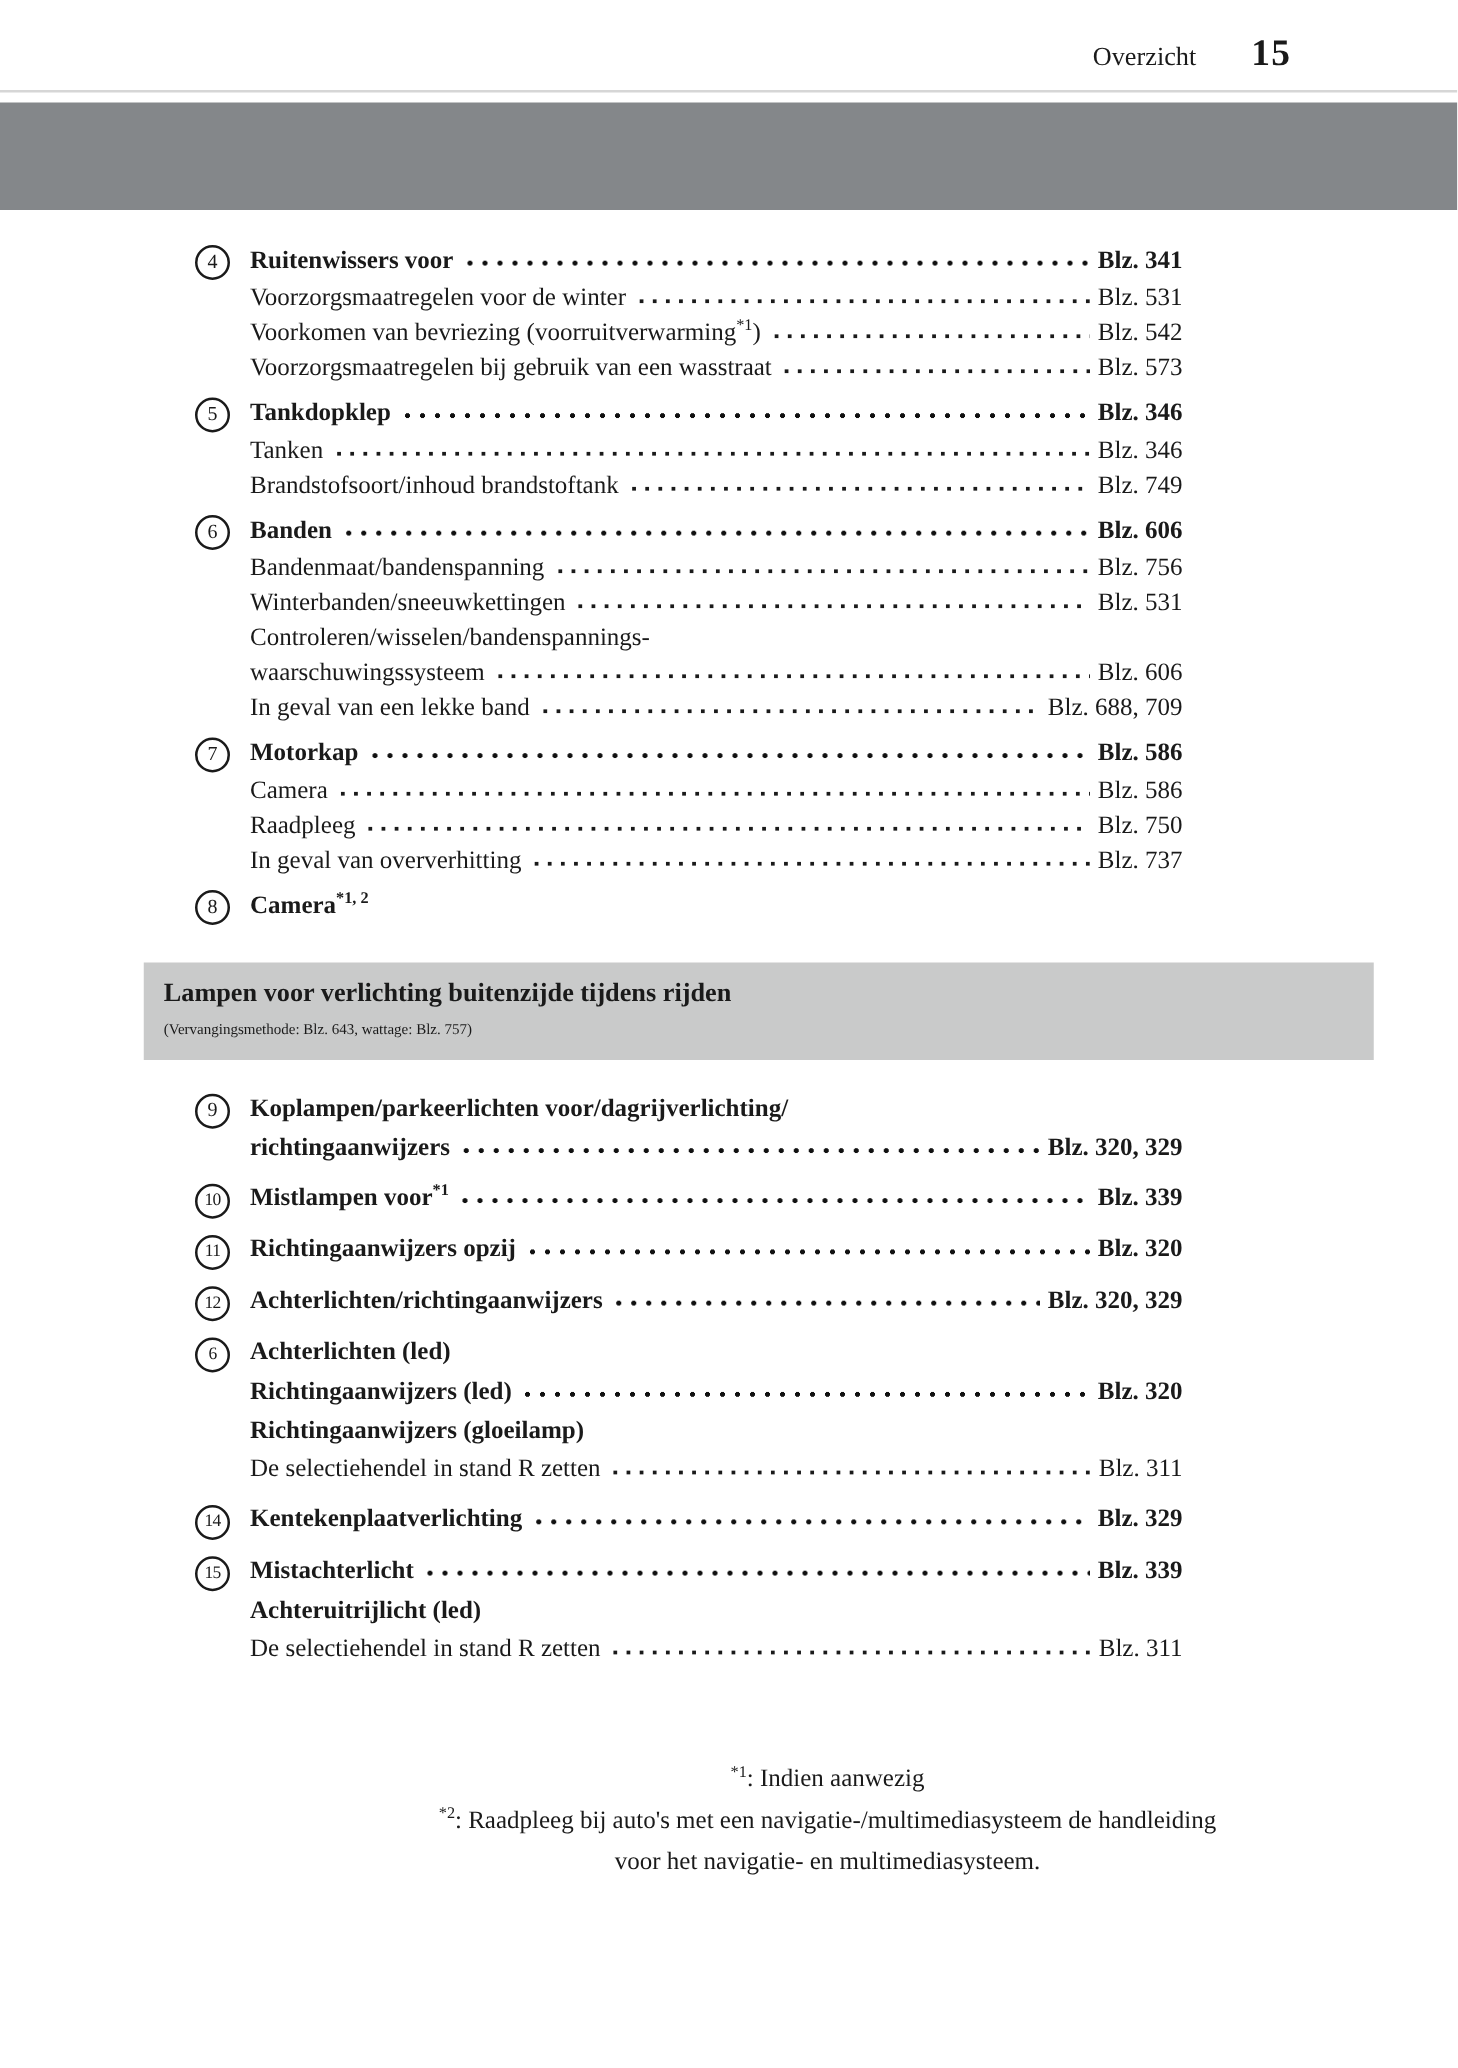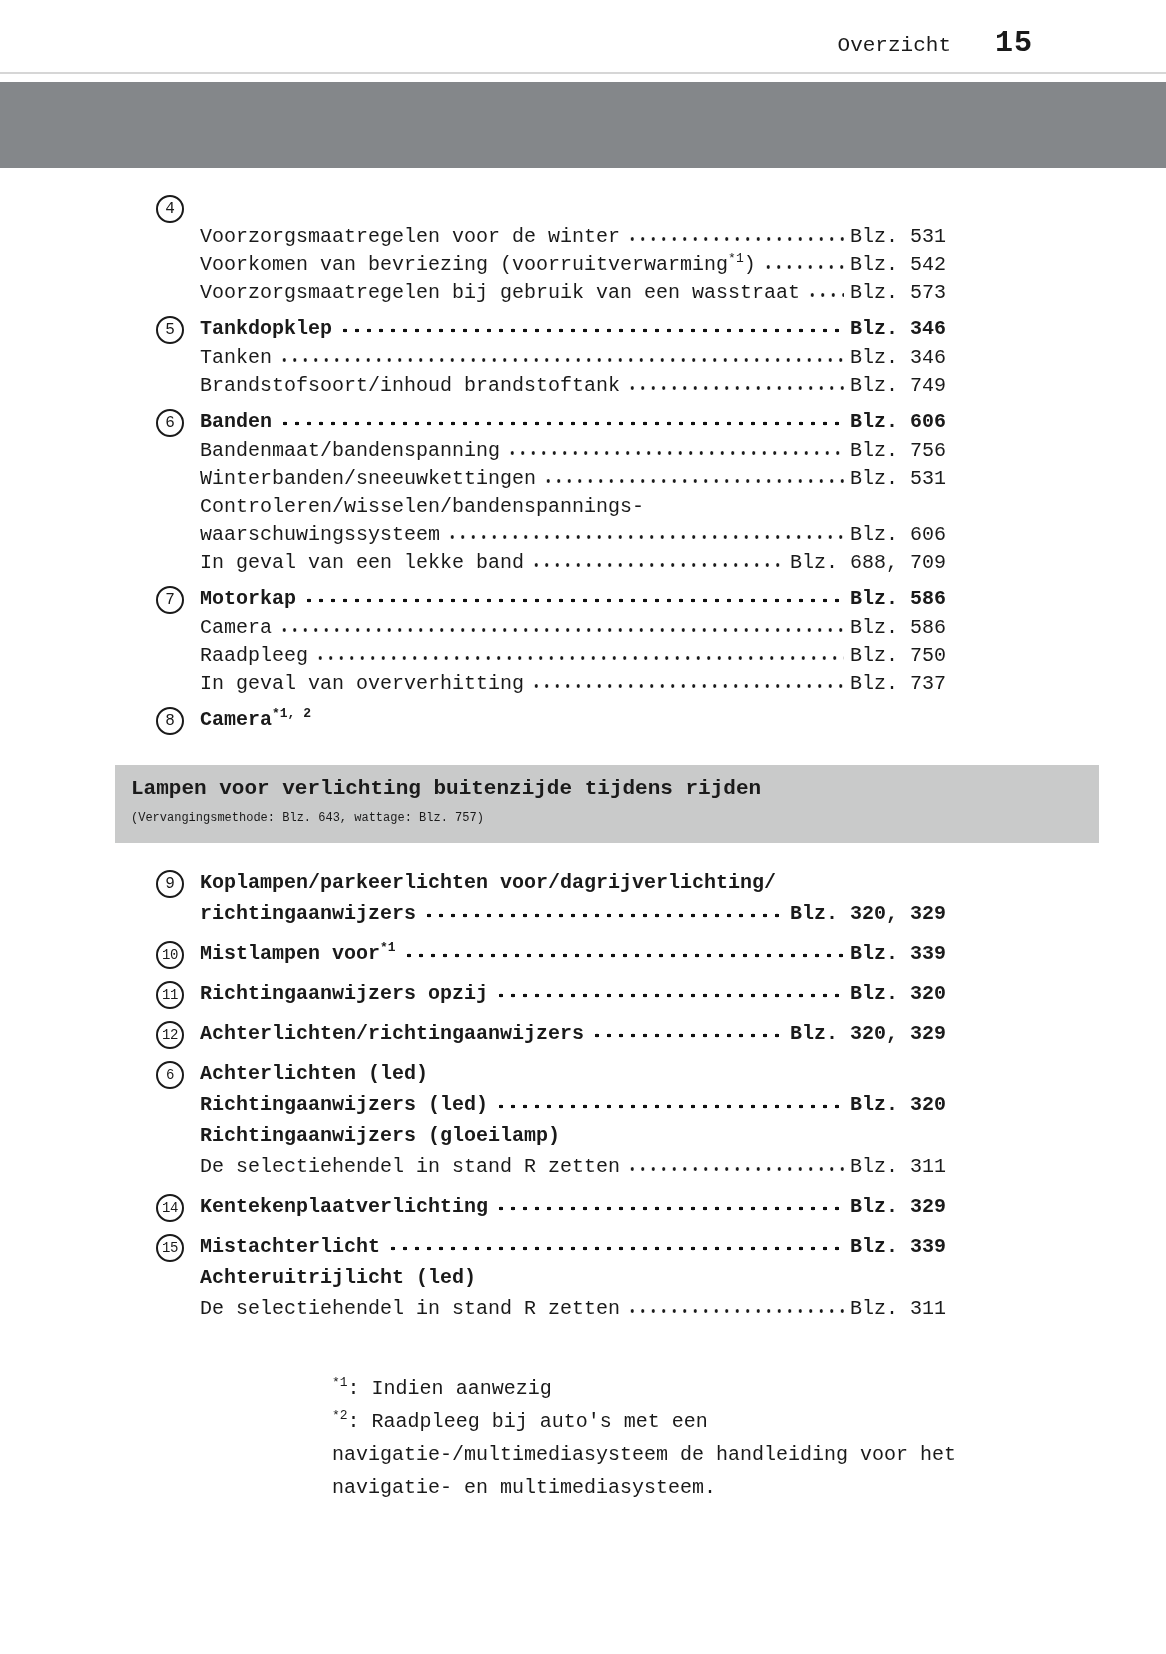--- a/index.html
+++ b/index.html
@@ -1,20 +1,20 @@
 <!DOCTYPE html>
 <html style="--band-color: #84878a; --box-color: #c9caca;"><head>
 <meta charset="utf-8">
 <style>
   html, body { margin: 0; padding: 0; background: #ffffff; }
   .page {
     width: 1166px; height: 1654px;
     position: relative; overflow: hidden;
     background: #ffffff;
-    font-family: Liberation Mono, monospace;
+    font-family: Liberation Serif, serif;
     color: #1a1a1a;
   }
 
   
   .page-header {
     display: flex; justify-content: flex-end; align-items: baseline;
     gap: 44px; padding: 26px 133px 12px 0;
   }
   .header-section { font-size: 21px; }
   .header-page { font-size: 30px; font-weight: bold; letter-spacing: 1px; }
@@ -54,40 +54,45 @@
   
   .section-box {
     background: var(--box-color, #c9caca);
     margin: 30px 0 24px 115px; width: 984px; box-sizing: border-box;
     padding: 9px 16px 11px;
   }
   .box-title { font-weight: bold; font-size: 21px; line-height: 30px; }
   .box-subtitle { font-size: 12px; line-height: 28px; }
 
   
-  .footnotes { margin: 48px 174px 0 0; text-align: left; font-size: 20px; line-height: 33px; }
+  .footnotes { margin: 72px 174px 0 0; text-align: center; font-size: 20px; line-height: 33px; }
   .footnote { max-width: 660px; margin-left: auto; }
   .footnote .fn-text { white-space: pre-wrap; }
 </style>
 </head>
 <body>
 
 <div class="page">
 
   <header class="page-header">
     <span class="header-section">Overzicht</span>
     <span class="header-page">15</span>
   </header>
   <div class="header-rule"></div>
   <div class="chapter-band"></div>
 
   <main class="toc">
     <section class="toc-list toc-top">
         <div class="toc-row bold main">
           <span class="num-col"><span class="circle">4</span></span>
+          <span class="row-body">
+            <span class="row-label">Ruitenwissers voor</span>
+            <span class="leader"></span>
+            <span class="page-ref">Blz. 341</span>
+          </span>
         </div>
         <div class="toc-row">
           <span class="num-col"></span>
           <span class="row-body">
             <span class="row-label">Voorzorgsmaatregelen voor de winter</span>
             <span class="leader"></span>
             <span class="page-ref">Blz. 531</span>
           </span>
         </div>
         <div class="toc-row">

